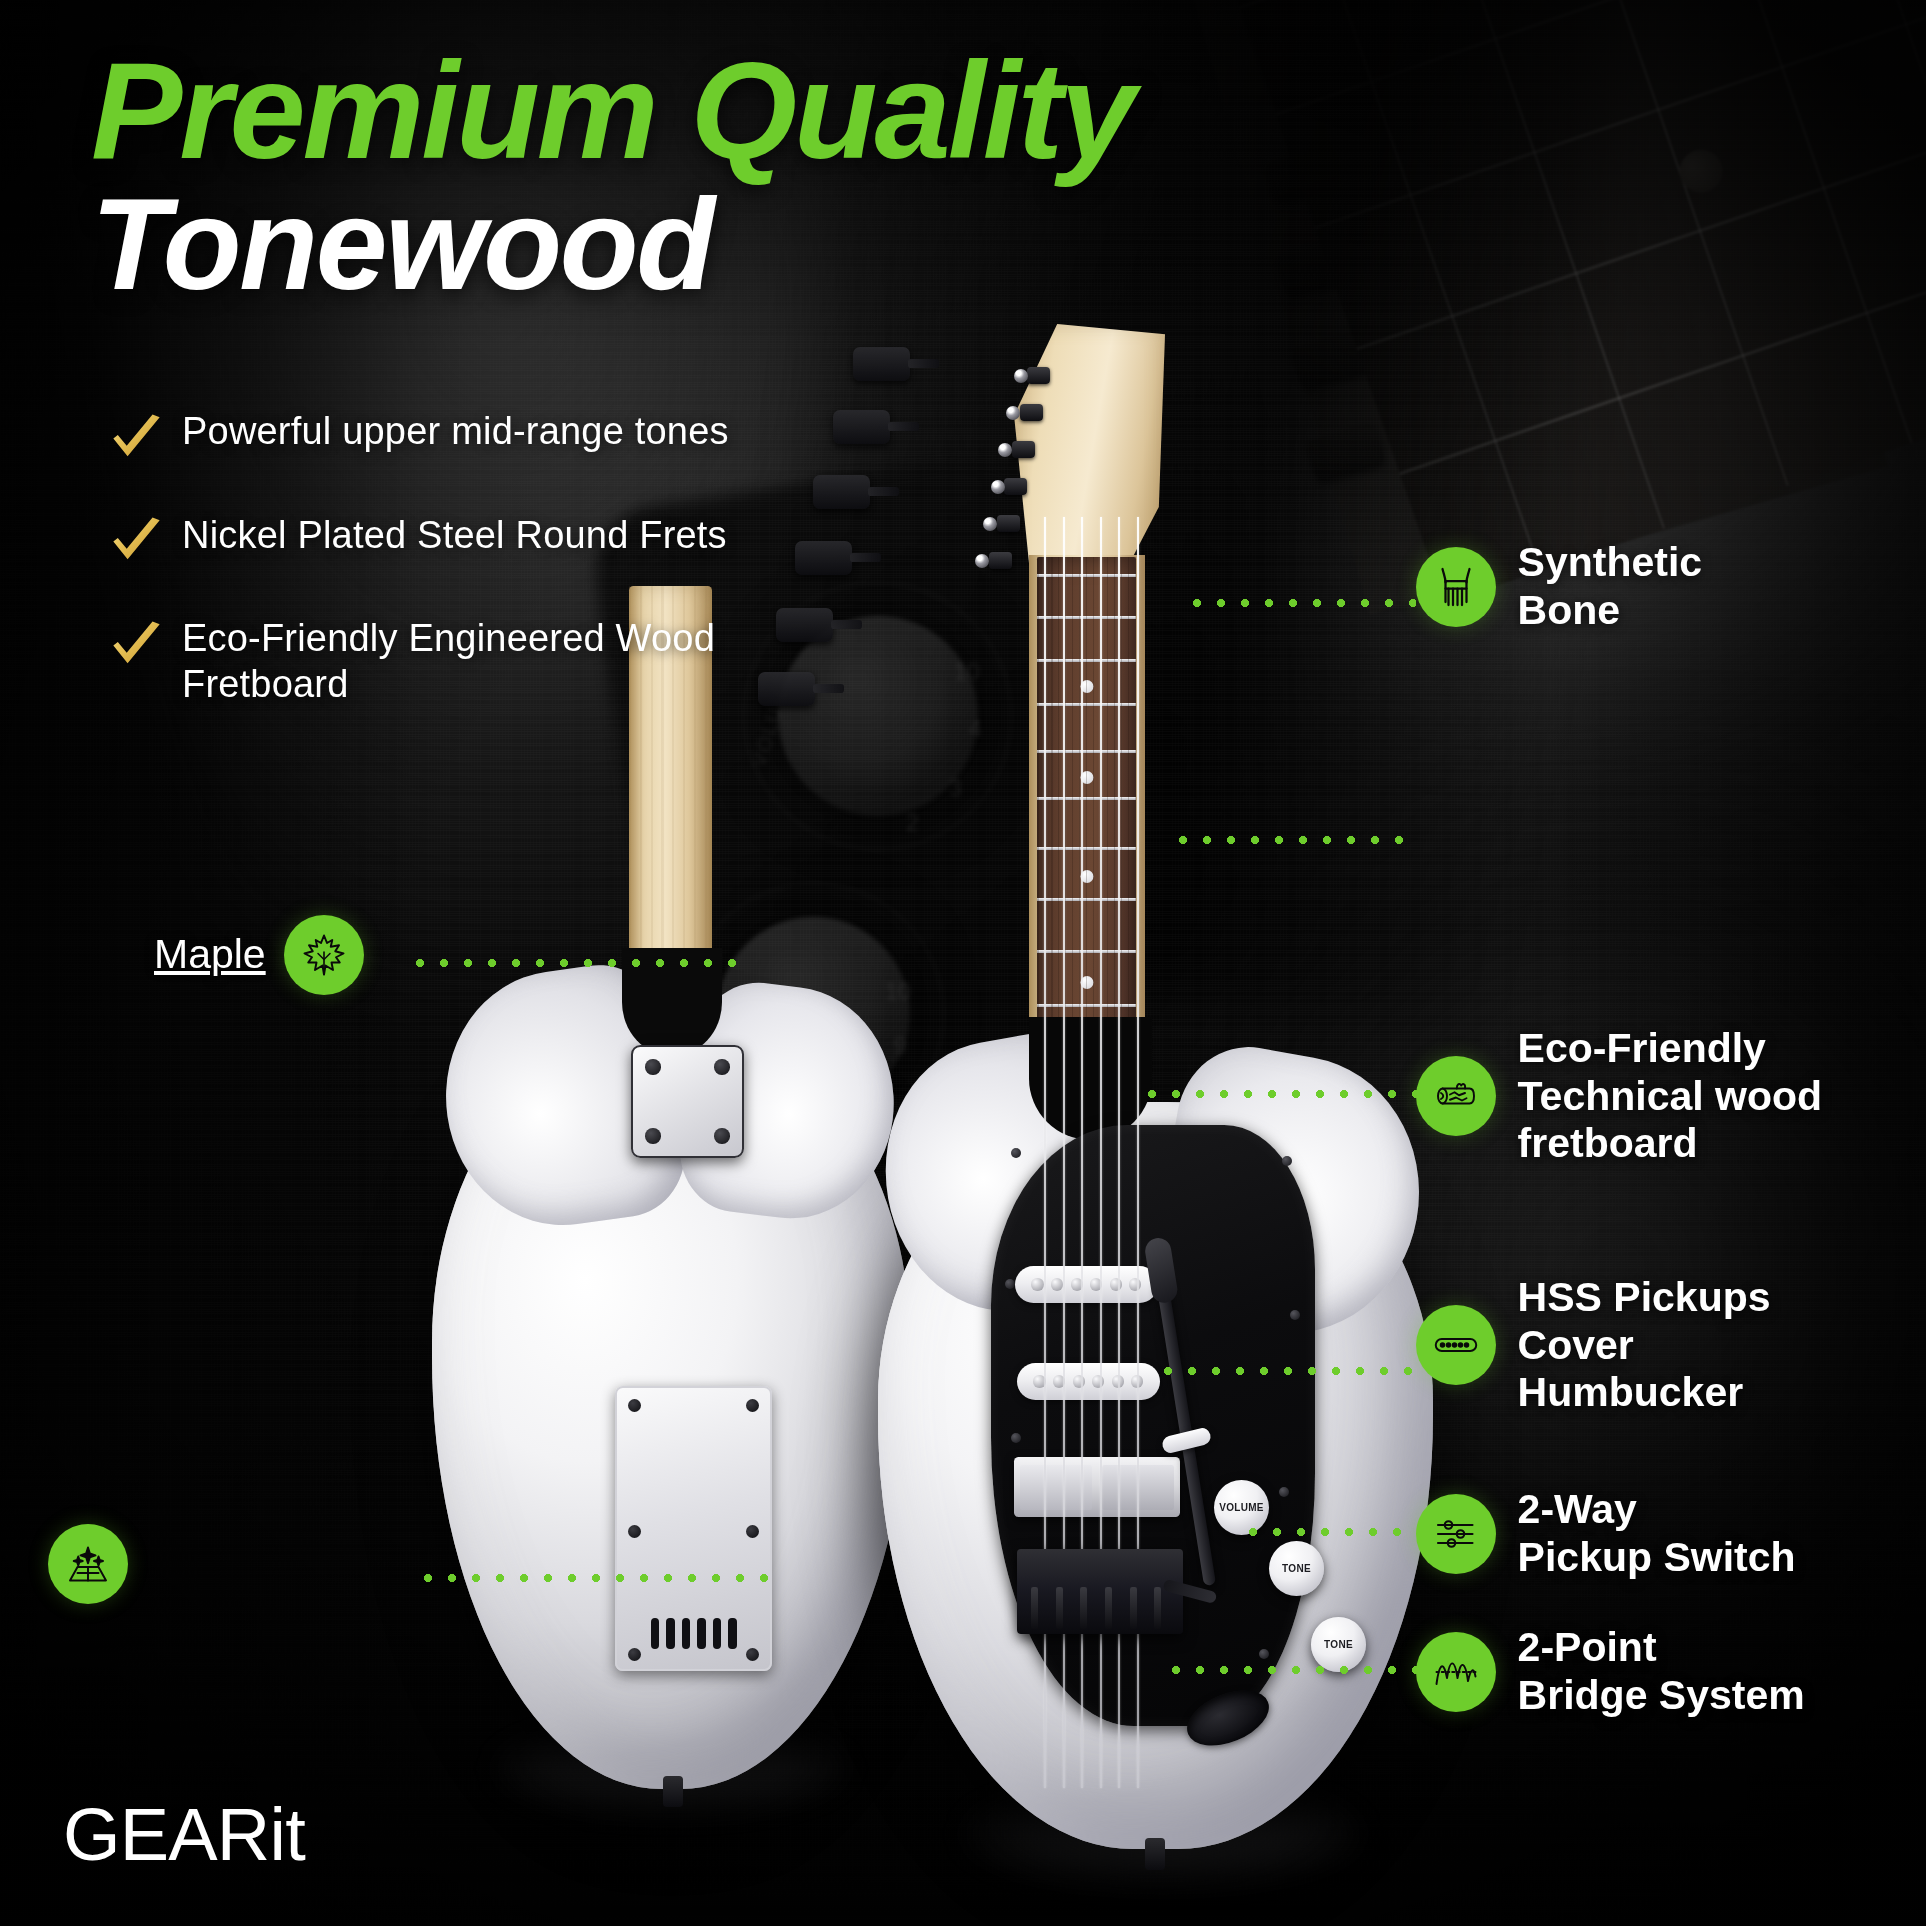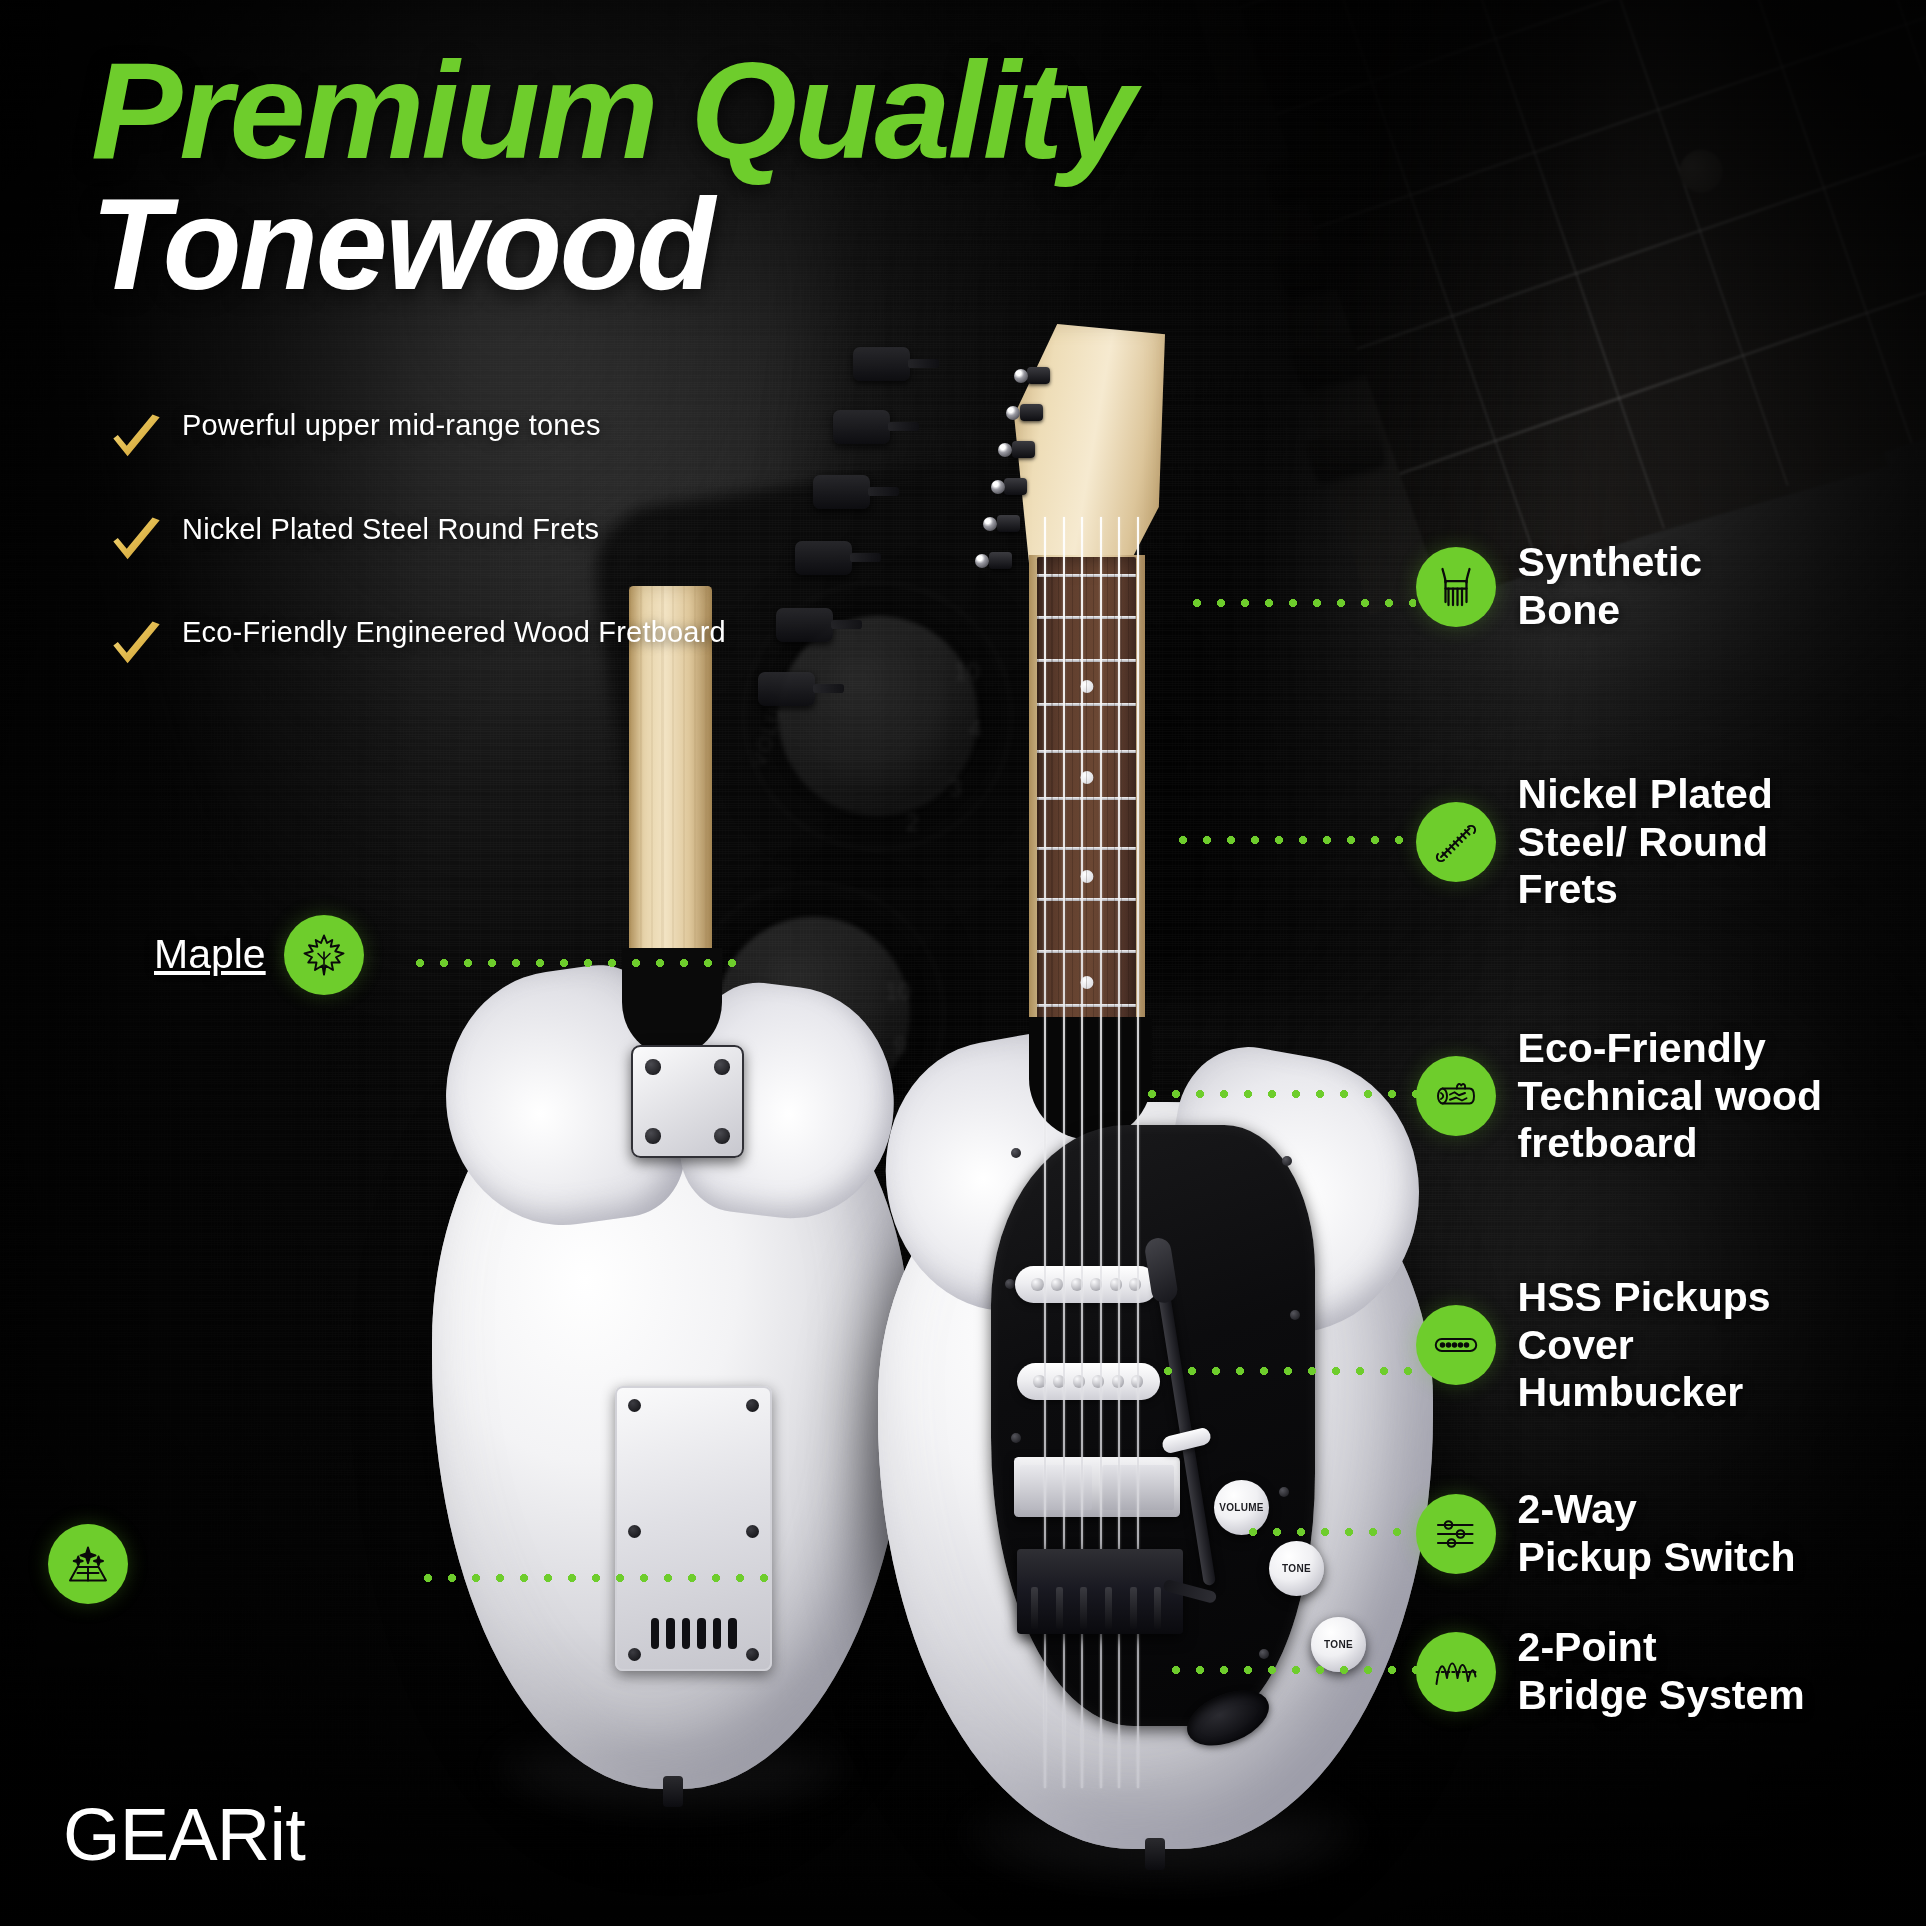--- a/index.html
+++ b/index.html
@@ -81,21 +81,21 @@
     text-shadow:0 4.6px 20px rgba(0,0,0,.65); }
   .h-tonewood { font-size:129px; line-height:1.0; font-weight:bold; font-style:italic;
     color:#ffffff; letter-spacing:-2.3px; margin-top:3.1px;
     text-shadow:0 4.6px 20px rgba(0,0,0,.7); }
 
   
   .bullets { position:absolute; left:108px; top:408px; z-index:40; width:848px; }
   .bullet { display:flex; align-items:flex-start; margin-bottom:45px; }
   .bullet:last-child { margin-bottom:0; }
   .check { width:57px; min-width:57px; height:57px; margin-right:17px; margin-top:1.5px; }
-  .bullet-text { color:#fff; font-size:29px; line-height:1.22; font-weight:500;
+  .bullet-text { color:#fff; font-size:38px; line-height:1.22; font-weight:500;
     letter-spacing:0.2px; text-shadow:0 2.3px 10.8px rgba(0,0,0,.6); max-width:693px; }
 
   
   .callout { position:absolute; display:flex; align-items:center; z-index:45; }
   .callout.right { flex-direction:row; }
   .callout.left  { flex-direction:row; }
   .badge { width:80px; height:80px; min-width:80px; border-radius:50%;
     background:#6ECD2C; display:flex; align-items:center; justify-content:center;
     box-shadow:0 0 20px rgba(110,205,44,.25); }
   .badge svg { width:48px; height:48px; display:block; }
@@ -574,33 +574,20 @@
         <path d="M50 8 C48 16, 46 20, 46 26"></path>
         <rect x="18" y="24" width="28" height="10"></rect>
         <path d="M22 34 L22 56 M28 34 L28 56 M34 34 L34 56 M40 34 L40 56"></path>
         <path d="M18 34 L18 52 M46 34 L46 52"></path>
       </svg>
     </span>
     <span class="co-text">Synthetic
 Bone</span>
   </div>
 
-  <div class="callout right" style="left:1416px; top:771px;">
-    <span class="badge">
-      <svg viewBox="0 0 64 64" fill="none" stroke="#0a0a0a" stroke-width="2.6" stroke-linecap="round" stroke-linejoin="round">
-        <path d="M12 52 L50 14"></path>
-        <path d="M8 48 C6 50, 6 54, 8 56 C10 58, 14 58, 16 56"></path>
-        <path d="M48 12 C50 10, 54 10, 56 12 C58 14, 58 18, 56 20"></path>
-        <path d="M14 46 L20 52 M19 41 L25 47 M24 36 L30 42 M29 31 L35 37 M34 26 L40 32 M39 21 L45 27 M44 16 L50 22"></path>
-      </svg>
-    </span>
-    <span class="co-text">Nickel Plated
-Steel/ Round
-Frets</span>
-  </div>
 
   <div class="callout right" style="left:1416px; top:1025px;">
     <span class="badge">
       <svg viewBox="0 0 64 64" fill="none" stroke="#0a0a0a" stroke-width="2.6" stroke-linecap="round" stroke-linejoin="round">
         <path d="M14 22 L50 22 C54 22, 56 26, 56 32 C56 38, 54 42, 50 42 L14 42"></path>
         <ellipse cx="14" cy="32" rx="6" ry="10"></ellipse>
         <path d="M12 28 C16 30, 16 34, 12 36"></path>
         <path d="M24 30 L30 27 L36 31 L44 28"></path>
         <path d="M24 37 L32 34 L40 38 L46 35"></path>
         <path d="M33 22 C33 16, 37 14, 39 18 C41 14, 45 16, 44 22"></path>

